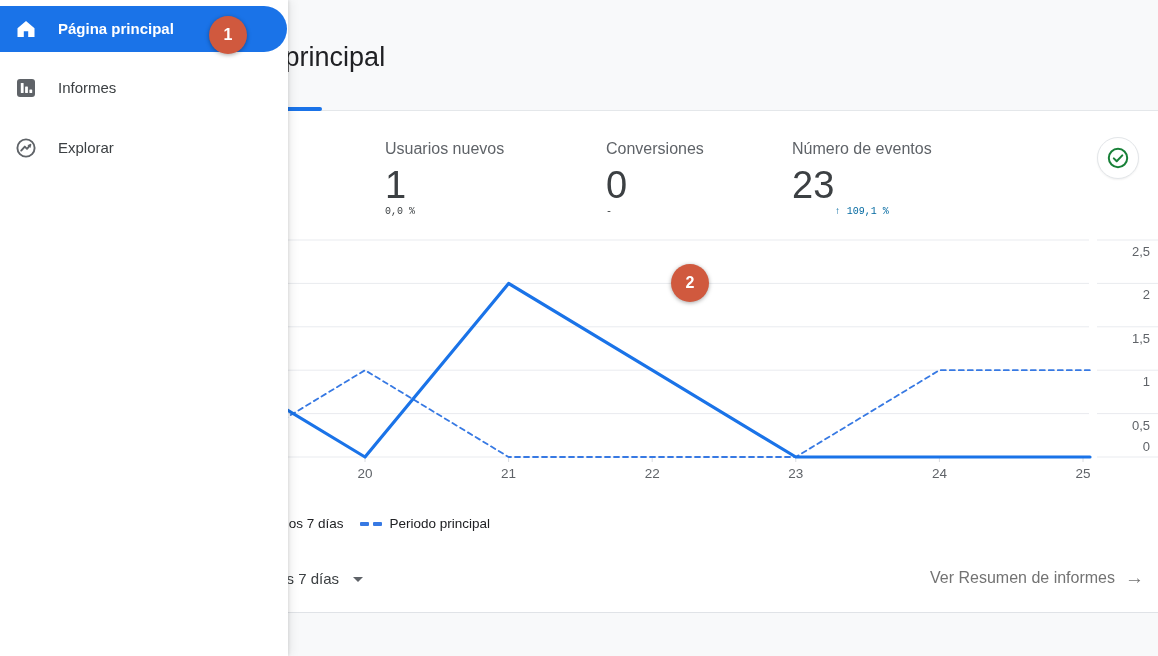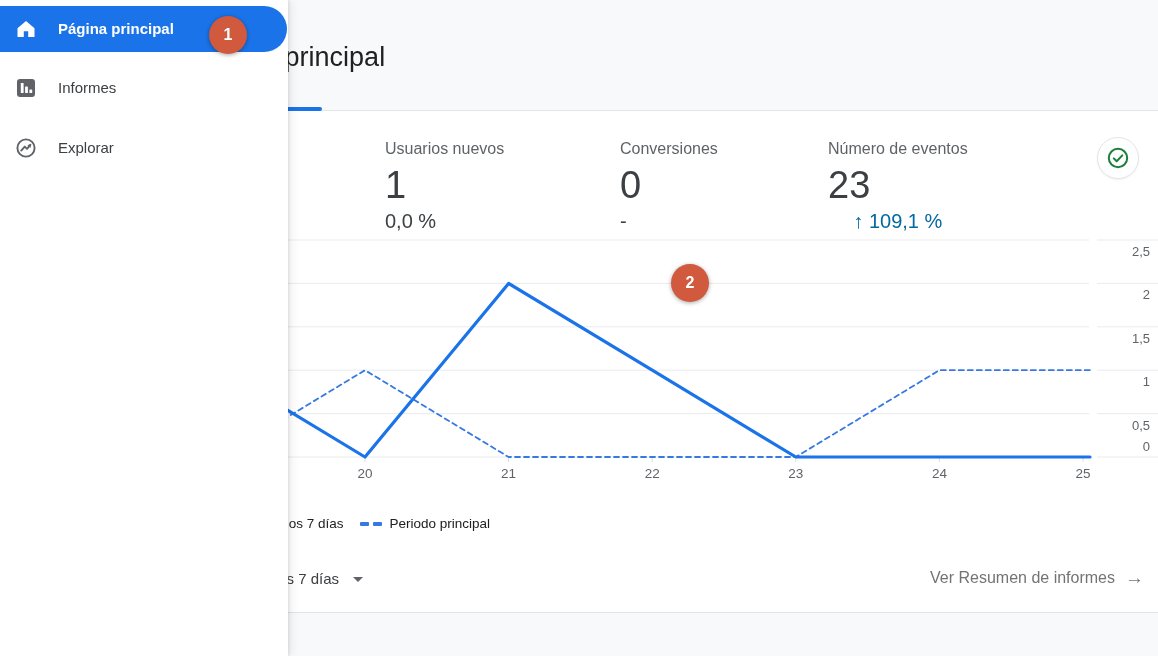--- a/index.html
+++ b/index.html
@@ -27,22 +27,22 @@
   .tour-badge{position:absolute;width:38px;height:38px;border-radius:50%;background:#d0593e;color:#fff;
               display:flex;align-items:center;justify-content:center;font-size:16px;font-weight:700;
               box-shadow:0 1px 4px rgba(0,0,0,.35);cursor:pointer;}
   .badge-1{left:209px;top:16px;z-index:11;}
   .badge-2{left:671px;top:264px;z-index:4;}
 
   
   .metric{position:absolute;top:139px;z-index:2;}
   .metric .m-label{font-size:16px;line-height:20px;color:#5f6368;white-space:nowrap;cursor:pointer;}
   .metric .m-value{font-size:38px;line-height:38px;color:#3c4043;margin-top:7px;}
-  .metric .m-change{font-size:20px;line-height:16px;margin-top:9px;color:#3c4043;white-space:nowrap;}
-  .metric-0{left:385px;} .metric-1{left:620px;} .metric-2{left:828px;}
+  .metric .m-change{font-size:10px;line-height:16px;color:#3c4043;white-space:nowrap;font-family:Liberation Mono, monospace;}
+  .metric-0{left:385px;} .metric-1{left:606px;} .metric-2{left:792px;}
 
   .check-btn{position:absolute;left:1097px;top:137px;width:42px;height:42px;border-radius:50%;
              background:#fff;border:1px solid #e3e6e9;box-sizing:border-box;z-index:2;
              display:flex;align-items:center;justify-content:center;cursor:pointer;
              box-shadow:0 1px 2px rgba(0,0,0,.06);}
 
   
   #chart-svg{position:absolute;left:0;top:0;width:1158px;height:656px;z-index:3;pointer-events:none;
              font-family:"Liberation Sans",sans-serif;}
 

